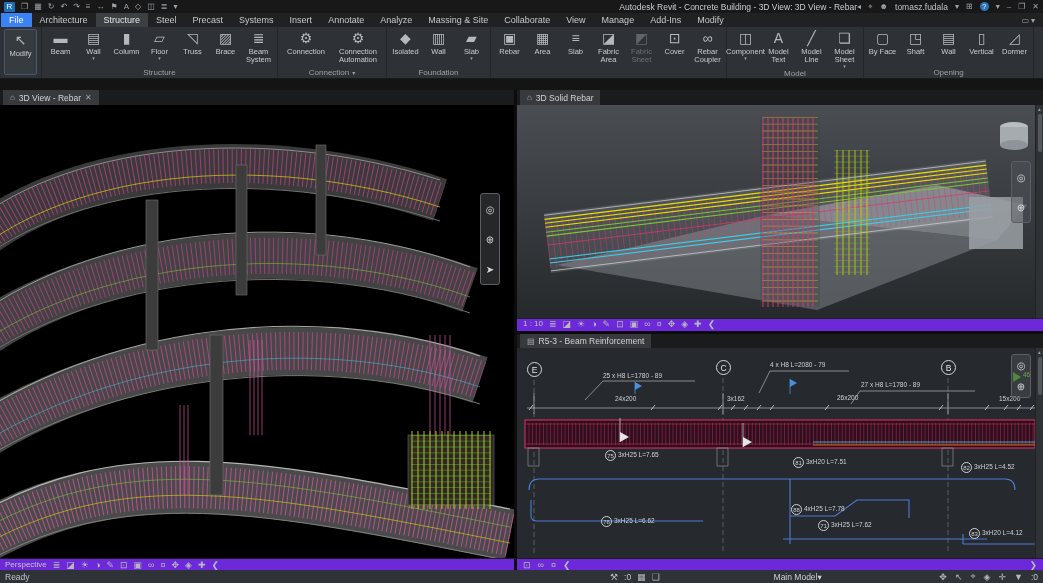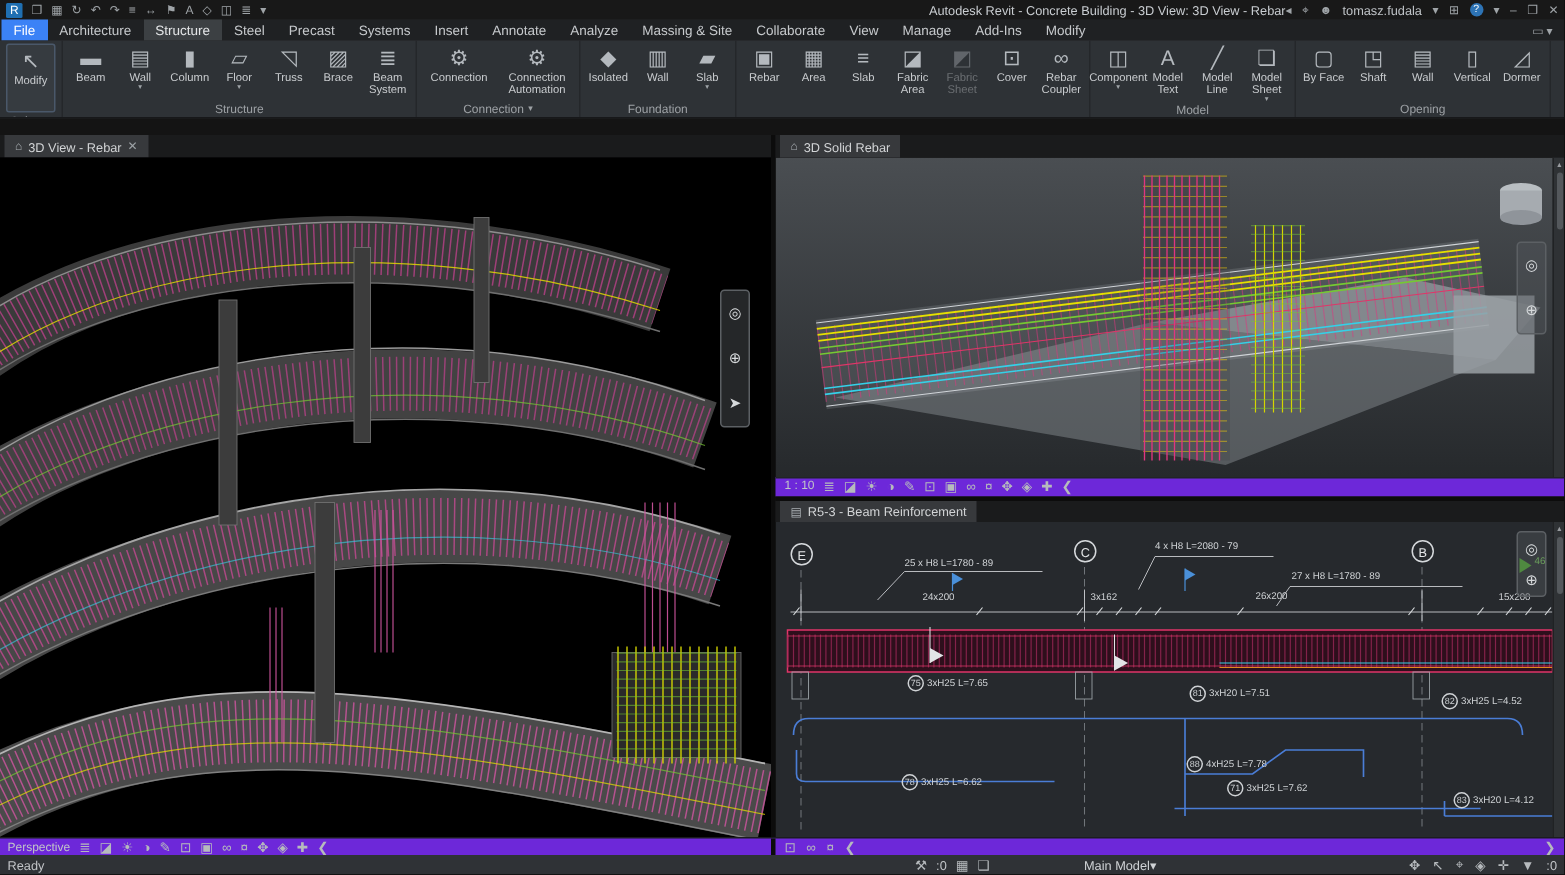--- a/index.html
+++ b/index.html
@@ -62,21 +62,21 @@
 .gb{position:absolute;width:15px;height:15px;border:1px solid #d5d8db;border-radius:50%;background:#26292d;color:#e3e5e7;font-size:8.5px;display:flex;align-items:center;justify-content:center}
 .spot{position:absolute;font-size:6.5px;color:#7ed95c}
 
 .vcbrow{height:12px;flex:0 0 12px;background:#6d28d9;display:flex;align-items:center;font-size:8px;color:#c2c5c8;border-top:1px solid #1b1d1f}
 .vcbrow .sec-l{width:514px;display:flex;align-items:center;gap:6px;padding:0 5px}
 .vcbrow .gap{width:3px;align-self:stretch;background:#0c0c0c}
 .vcbrow .sec-r{flex:1;display:flex;align-items:center;gap:7px;padding:0 6px}
 .statusbar{height:13px;flex:0 0 13px;background:#2f3236;display:flex;align-items:center;font-size:8.5px;color:#c2c5c8;padding:0 5px}
 .sb-left{width:605px;display:flex;align-items:center}
 .sb-mid{display:flex;align-items:center;gap:6px}
-.sb-mm{margin-left:6px;width:150px;display:flex;justify-content:center;align-items:center;color:#cfd2d5}
+.sb-mm{margin-left:6px;width:150px;display:flex;justify-content:flex-end;align-items:center;color:#cfd2d5}
 .sb-spacer{flex:1}
 .sb-right{display:flex;align-items:center;gap:8px}
 </style>
 </head>
 <body>
 
 <div id="app">
 
   <header class="titlebar">
     <div class="qat">

